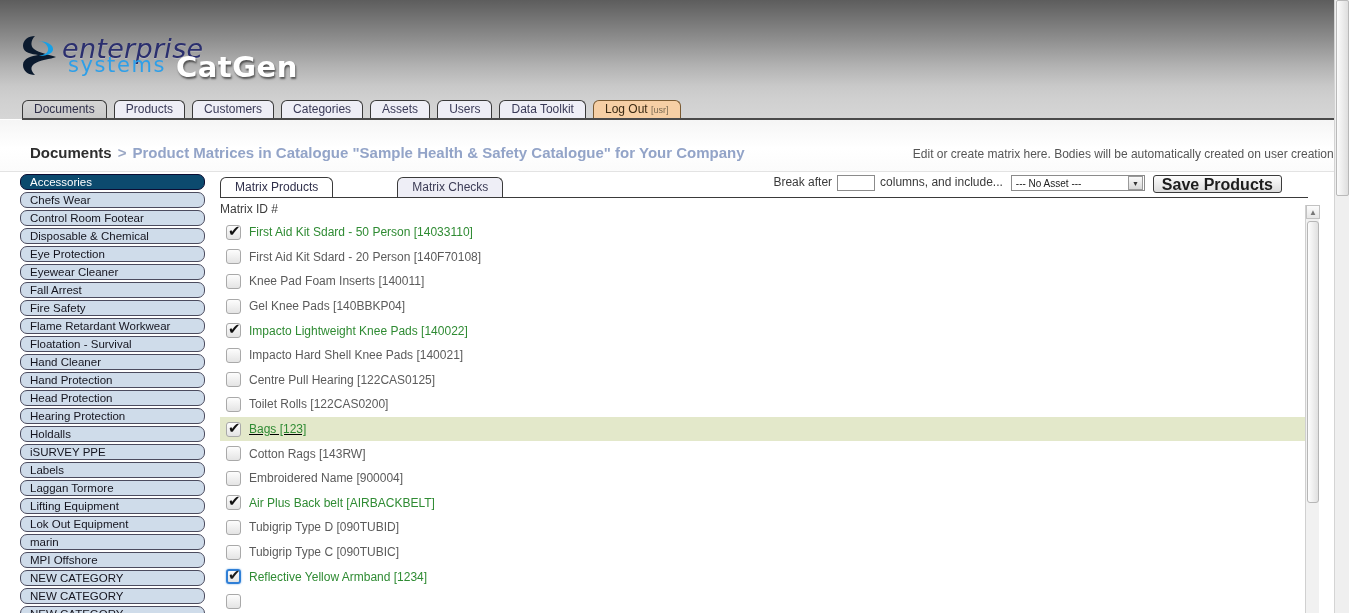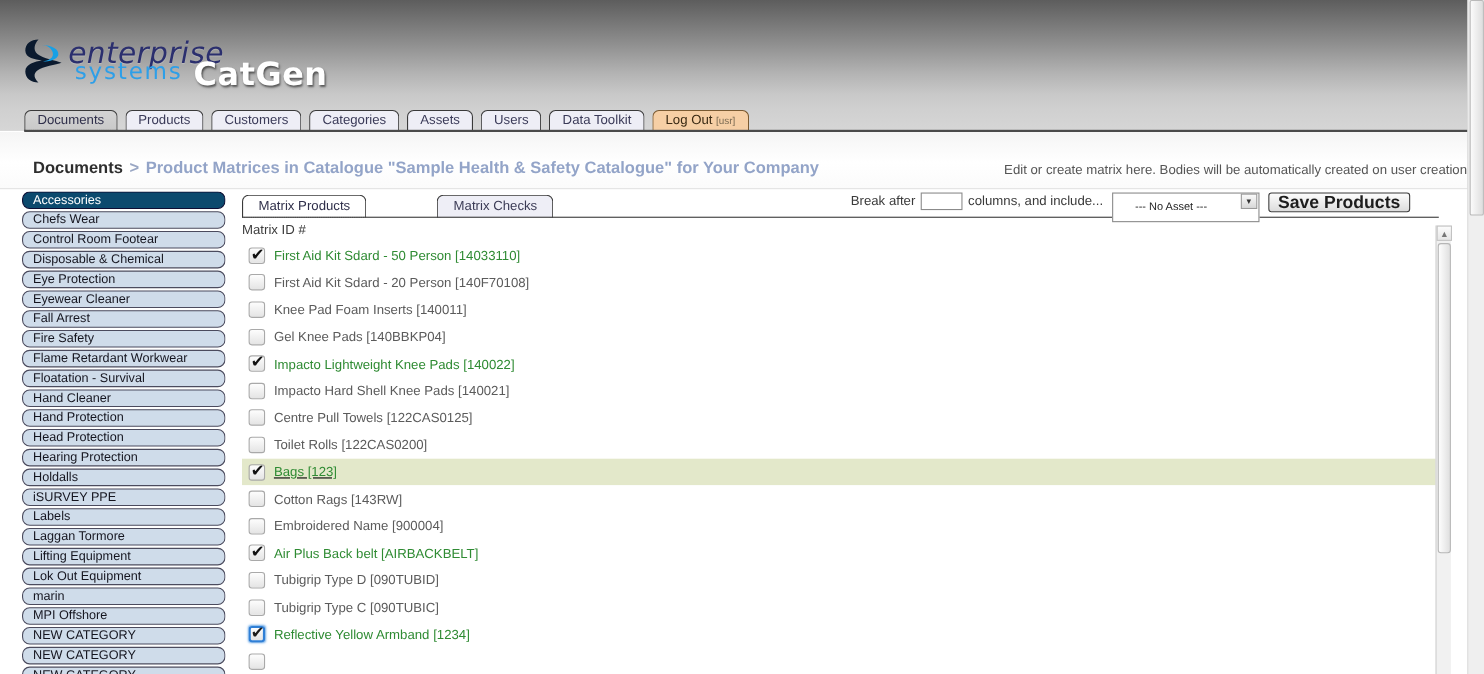--- a/index.html
+++ b/index.html
@@ -122,24 +122,24 @@
     position:absolute; right:32px; top:-1px;
     display:flex; align-items:flex-start; gap:0;
     font-size:12px; color:#3a3a3a;
   }
   .toolbar .lbl { margin-right:5px; }
   .brk-input {
     width: 38px; height: 16px; border:1px solid #8b8b8b; background:#fff;
     font-size:11px; padding:0 3px; font-family:"Liberation Sans",sans-serif;
   }
   .asset-select {
-    width: 134px; height:27px; font-size:10px;
+    width: 134px; height:16px; font-size:10px;
     border:1px solid #8b8b8b; background:#fff; color:#222;
     font-family:"Liberation Sans", sans-serif;
-    margin-left:3px; padding-left:20px;
+    margin-left:3px; padding-left:4px;
     -webkit-appearance:none; appearance:none;
     background-image: linear-gradient(to bottom,#fff,#fff);
   }
   .select-wrap { position:relative; display:inline-block; }
   .select-arrow {
     position:absolute; right:2px; top:1px; width:15px; height:14px;
     background: linear-gradient(to bottom,#fafafa,#d8d8d8);
     border:1px solid #9a9a9a; display:flex; align-items:center; justify-content:center;
     font-size:7px; color:#333; pointer-events:none;
   }
@@ -313,21 +313,21 @@
       <div class="row">
         <div class="cb checked"></div>
         <span class="rlabel on">Impacto Lightweight Knee Pads [140022]</span>
       </div>
       <div class="row">
         <div class="cb"></div>
         <span class="rlabel">Impacto Hard Shell Knee Pads [140021]</span>
       </div>
       <div class="row">
         <div class="cb"></div>
-        <span class="rlabel">Centre Pull Towels [122CAS0125]</span>
+        <span class="rlabel">Centre Pull Hearing [122CAS0125]</span>
       </div>
       <div class="row">
         <div class="cb"></div>
         <span class="rlabel">Toilet Rolls [122CAS0200]</span>
       </div>
       <div class="row hl">
         <div class="cb checked"></div>
         <span class="rlabel on">Bags [123]</span>
       </div>
       <div class="row">

